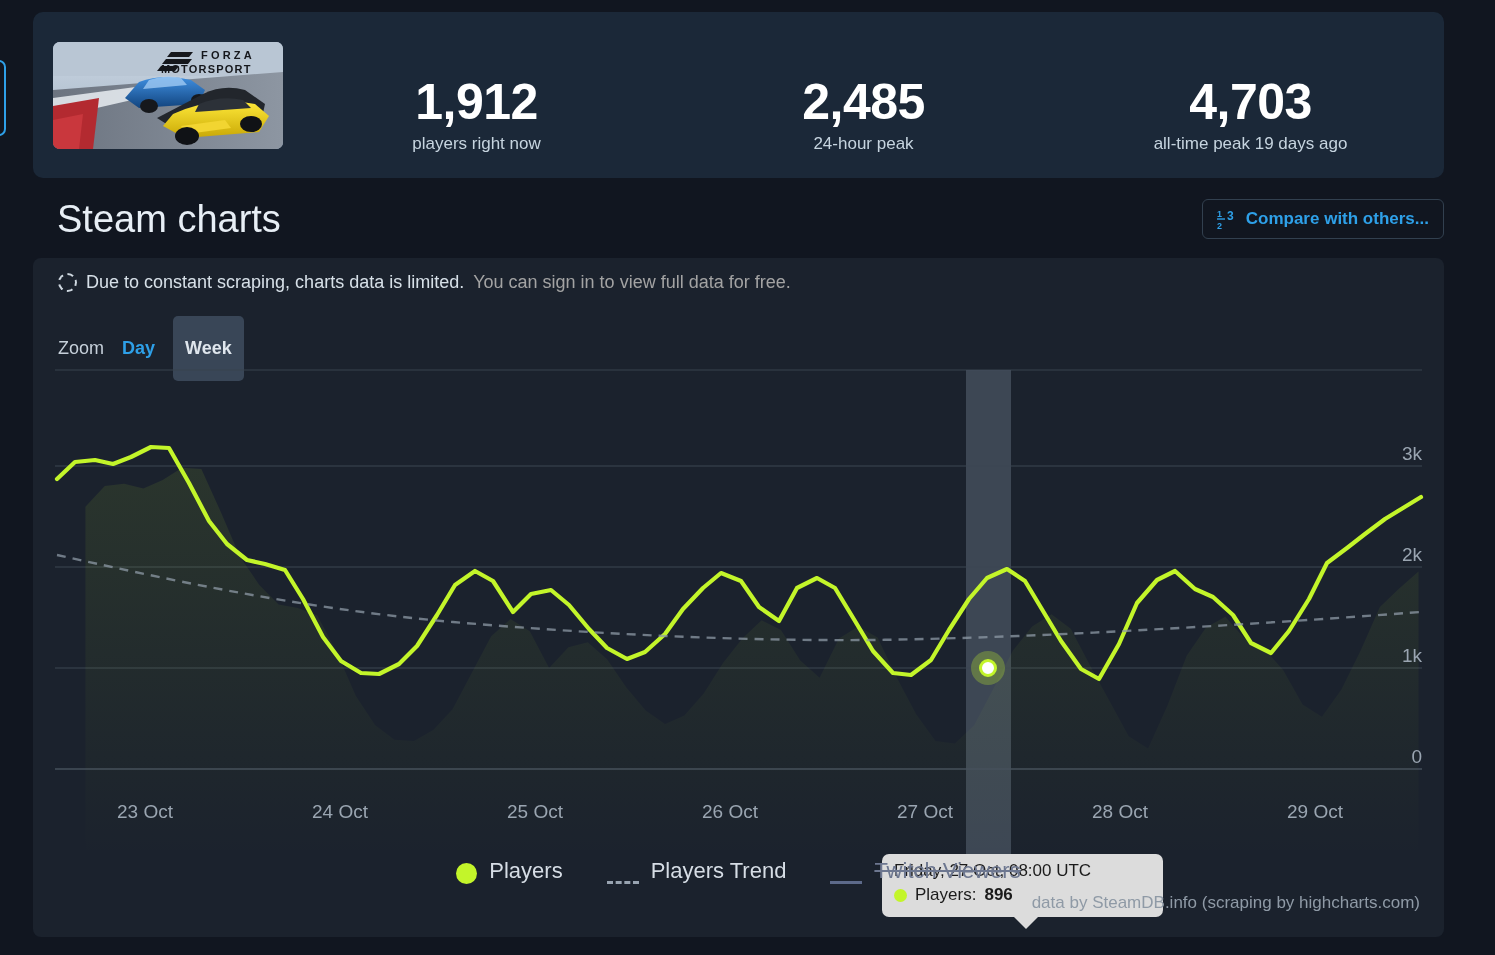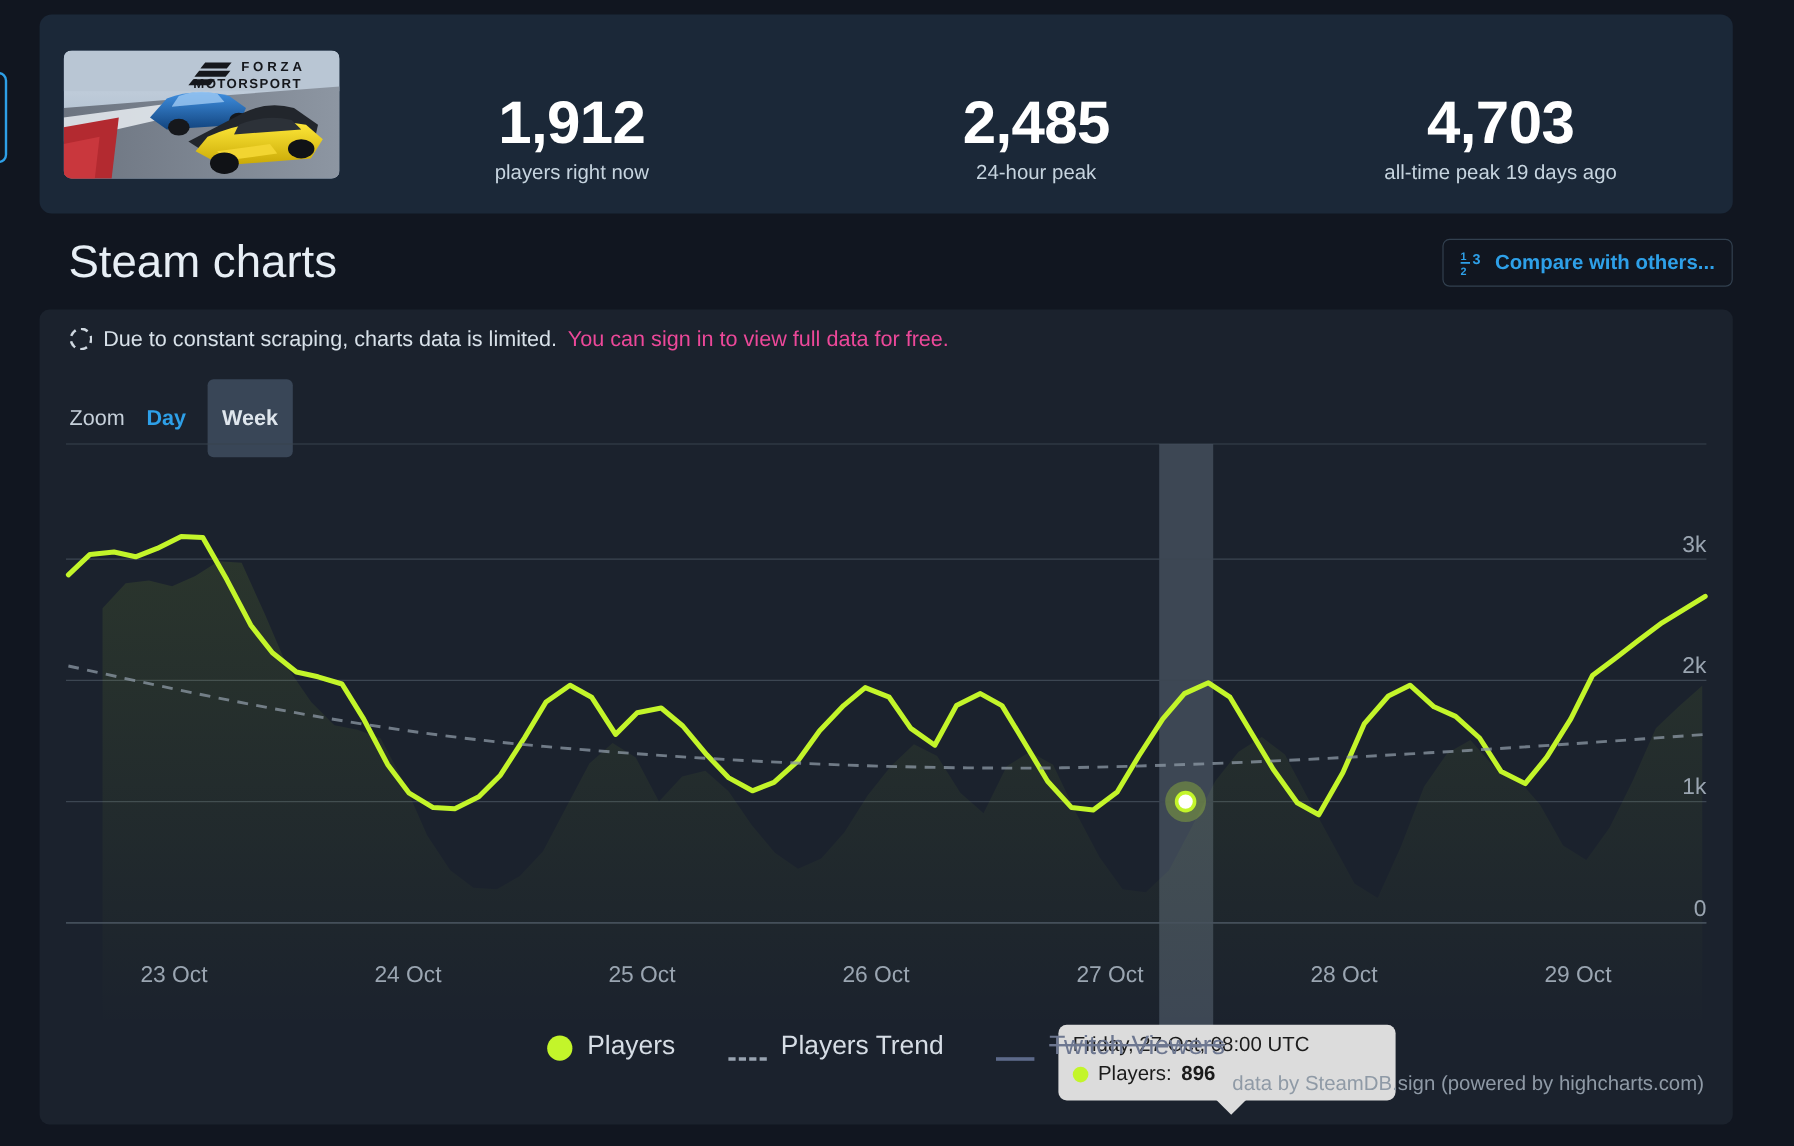--- a/index.html
+++ b/index.html
@@ -63,21 +63,21 @@
   }
   .notice {
     position: absolute; left: 25px; top: 14px;
     display: flex; align-items: center; gap: 9px;
     font-size: 18px; color: #d7e0e8;
   }
   .spinner {
     width: 19px; height: 19px; border-radius: 50%;
     border: 2px dashed #cfd8e0; flex: 0 0 auto;
   }
-  .notice a { color: #ec4899; text-decoration: none; }
+  .notice a { color: #a3a3a3; text-decoration: none; }
 
   .zoom-row {
     position: absolute; left: 25px; top: 58px;
     display: flex; align-items: center; gap: 12px;
     font-size: 18px;
   }
   .zoom-label { color: #c6d0da; }
   .zoom-day { color: #2ea0e8; font-weight: bold; cursor: pointer; padding: 4px 6px; }
   .zoom-week {
     color: #dfe6ed; font-weight: bold; cursor: pointer;
@@ -307,15 +307,15 @@
       <div class="lg">
         <span class="lg-dash"></span>
         <span>Players Trend</span>
       </div>
       <div class="lg lg-off">
         <span class="lg-line"></span>
         <span>Twitch Viewers</span>
       </div>
     </div>
 
-    <div class="credit">data by SteamDB.sign (powered by highcharts.com)</div>
+    <div class="credit">data by SteamDB.info (scraping by highcharts.com)</div>
   </div>
 </div>
 
 </body></html>

